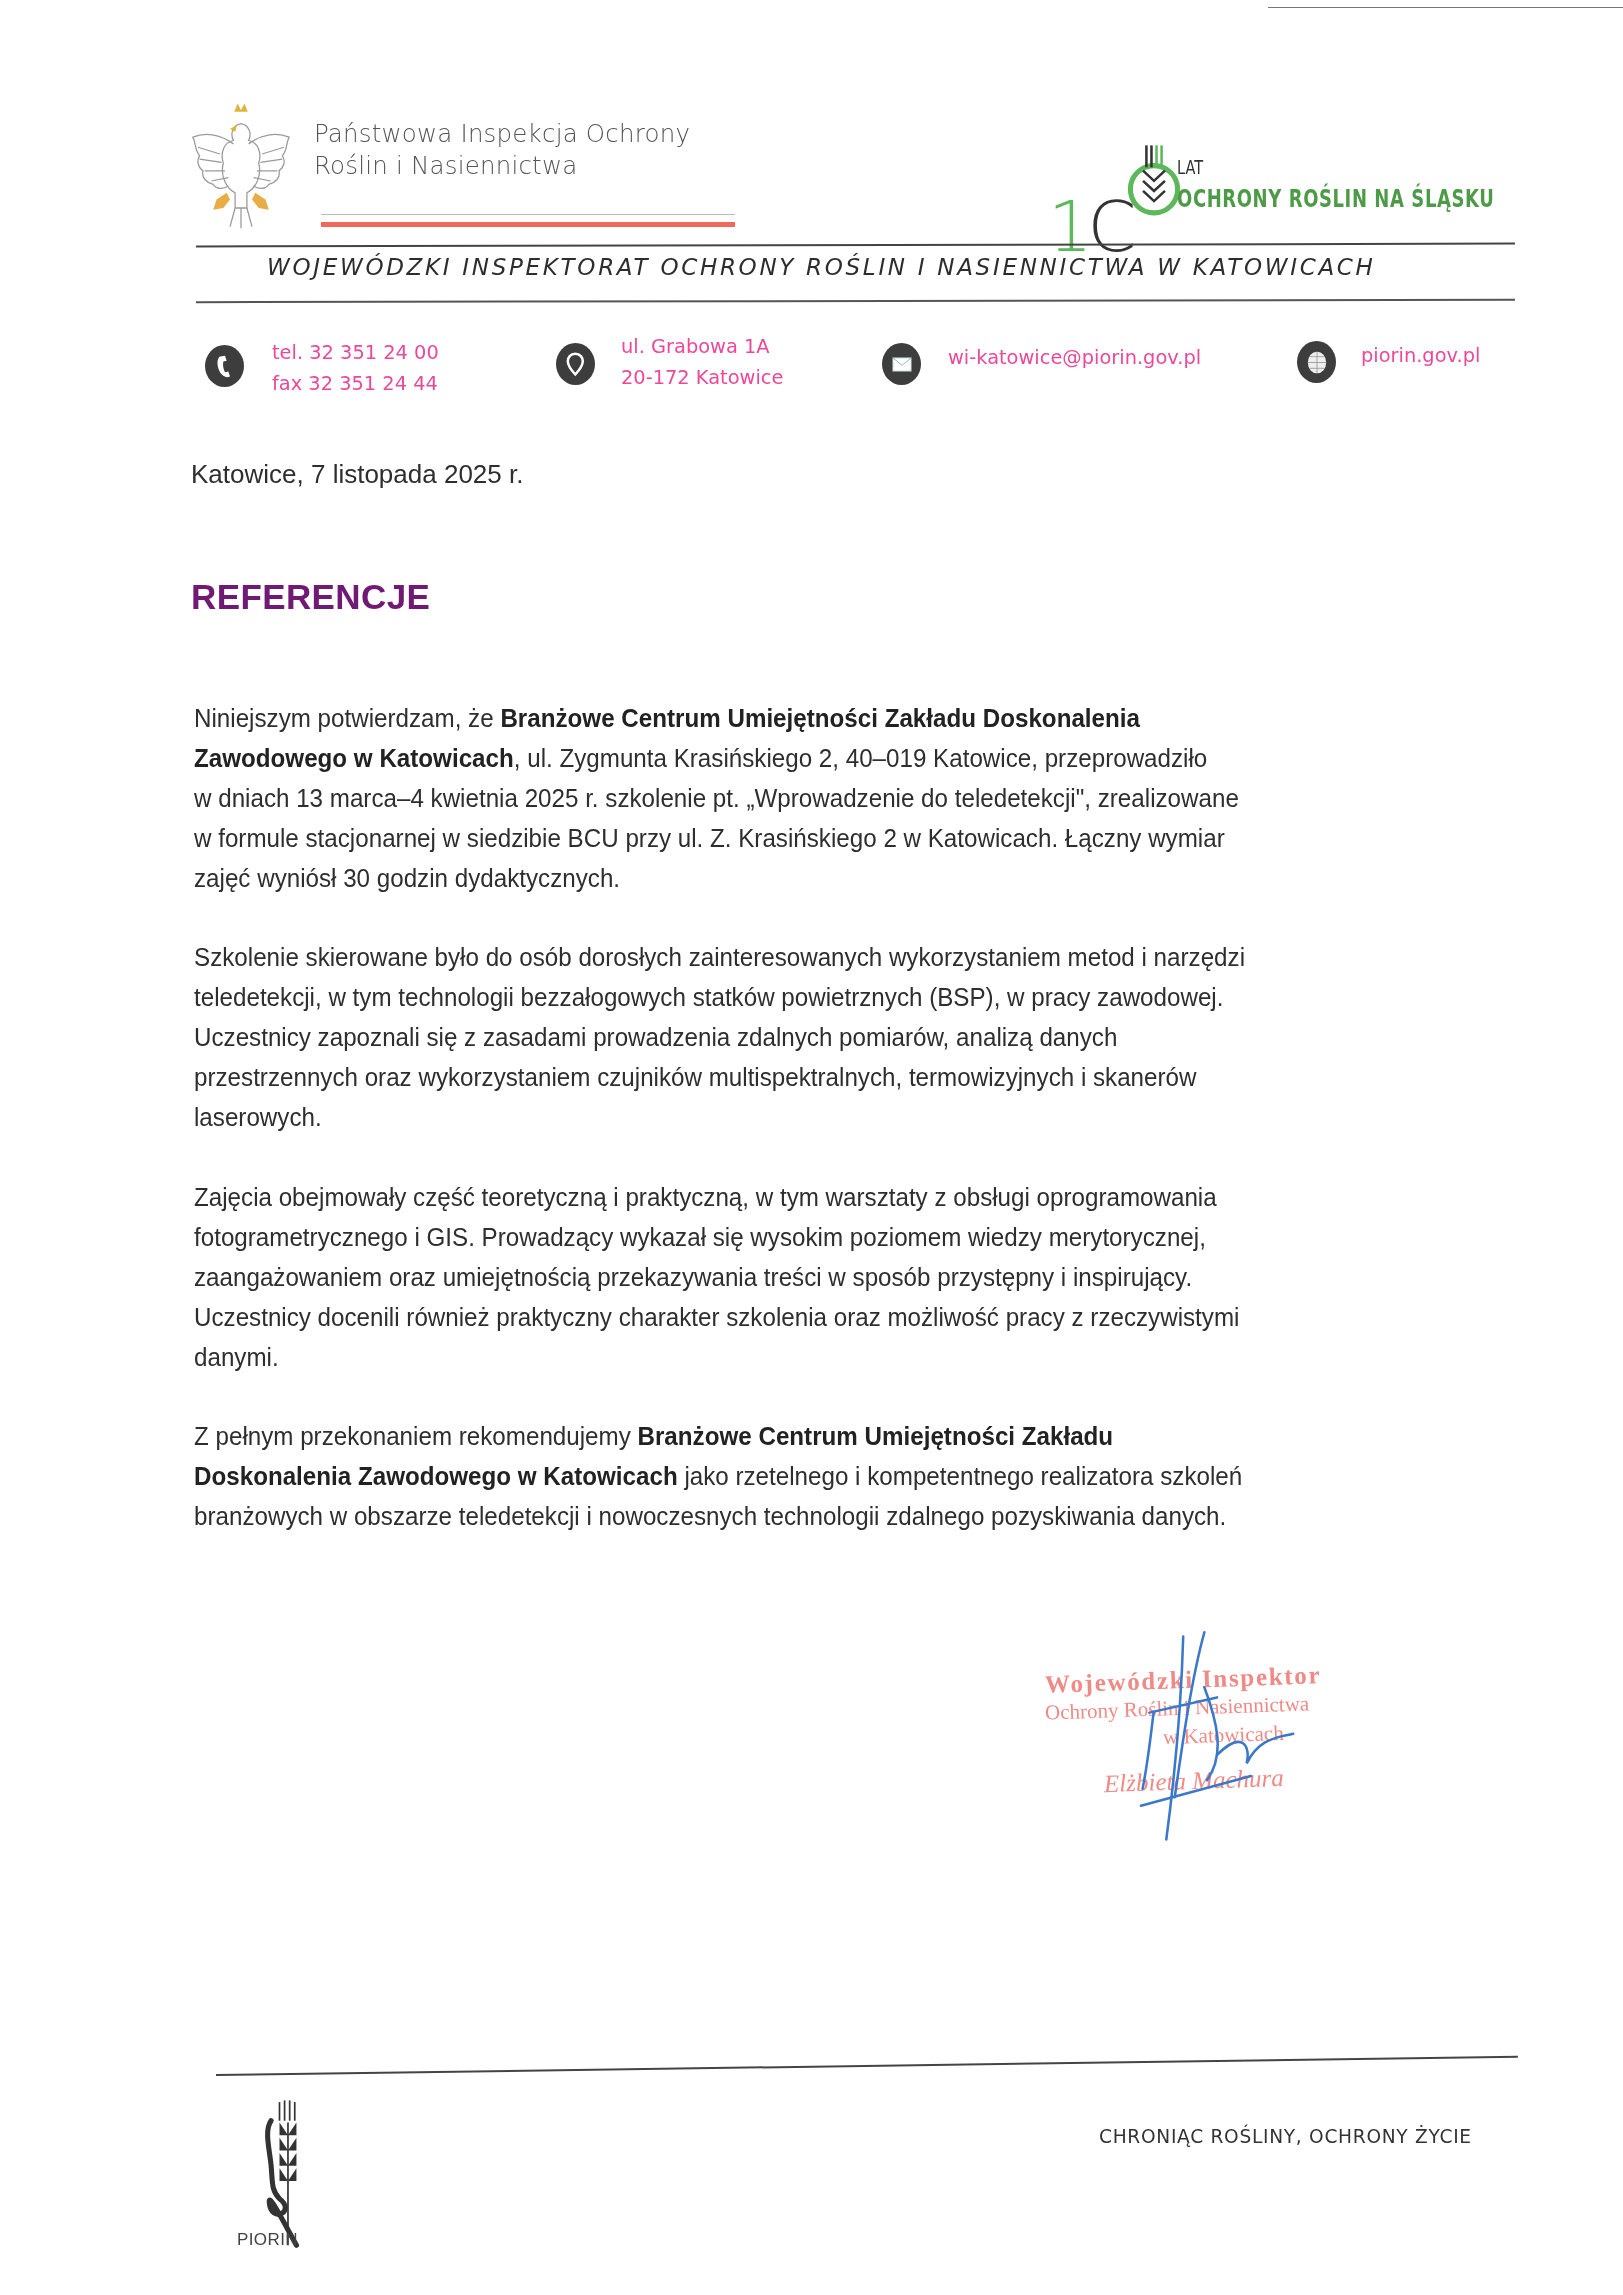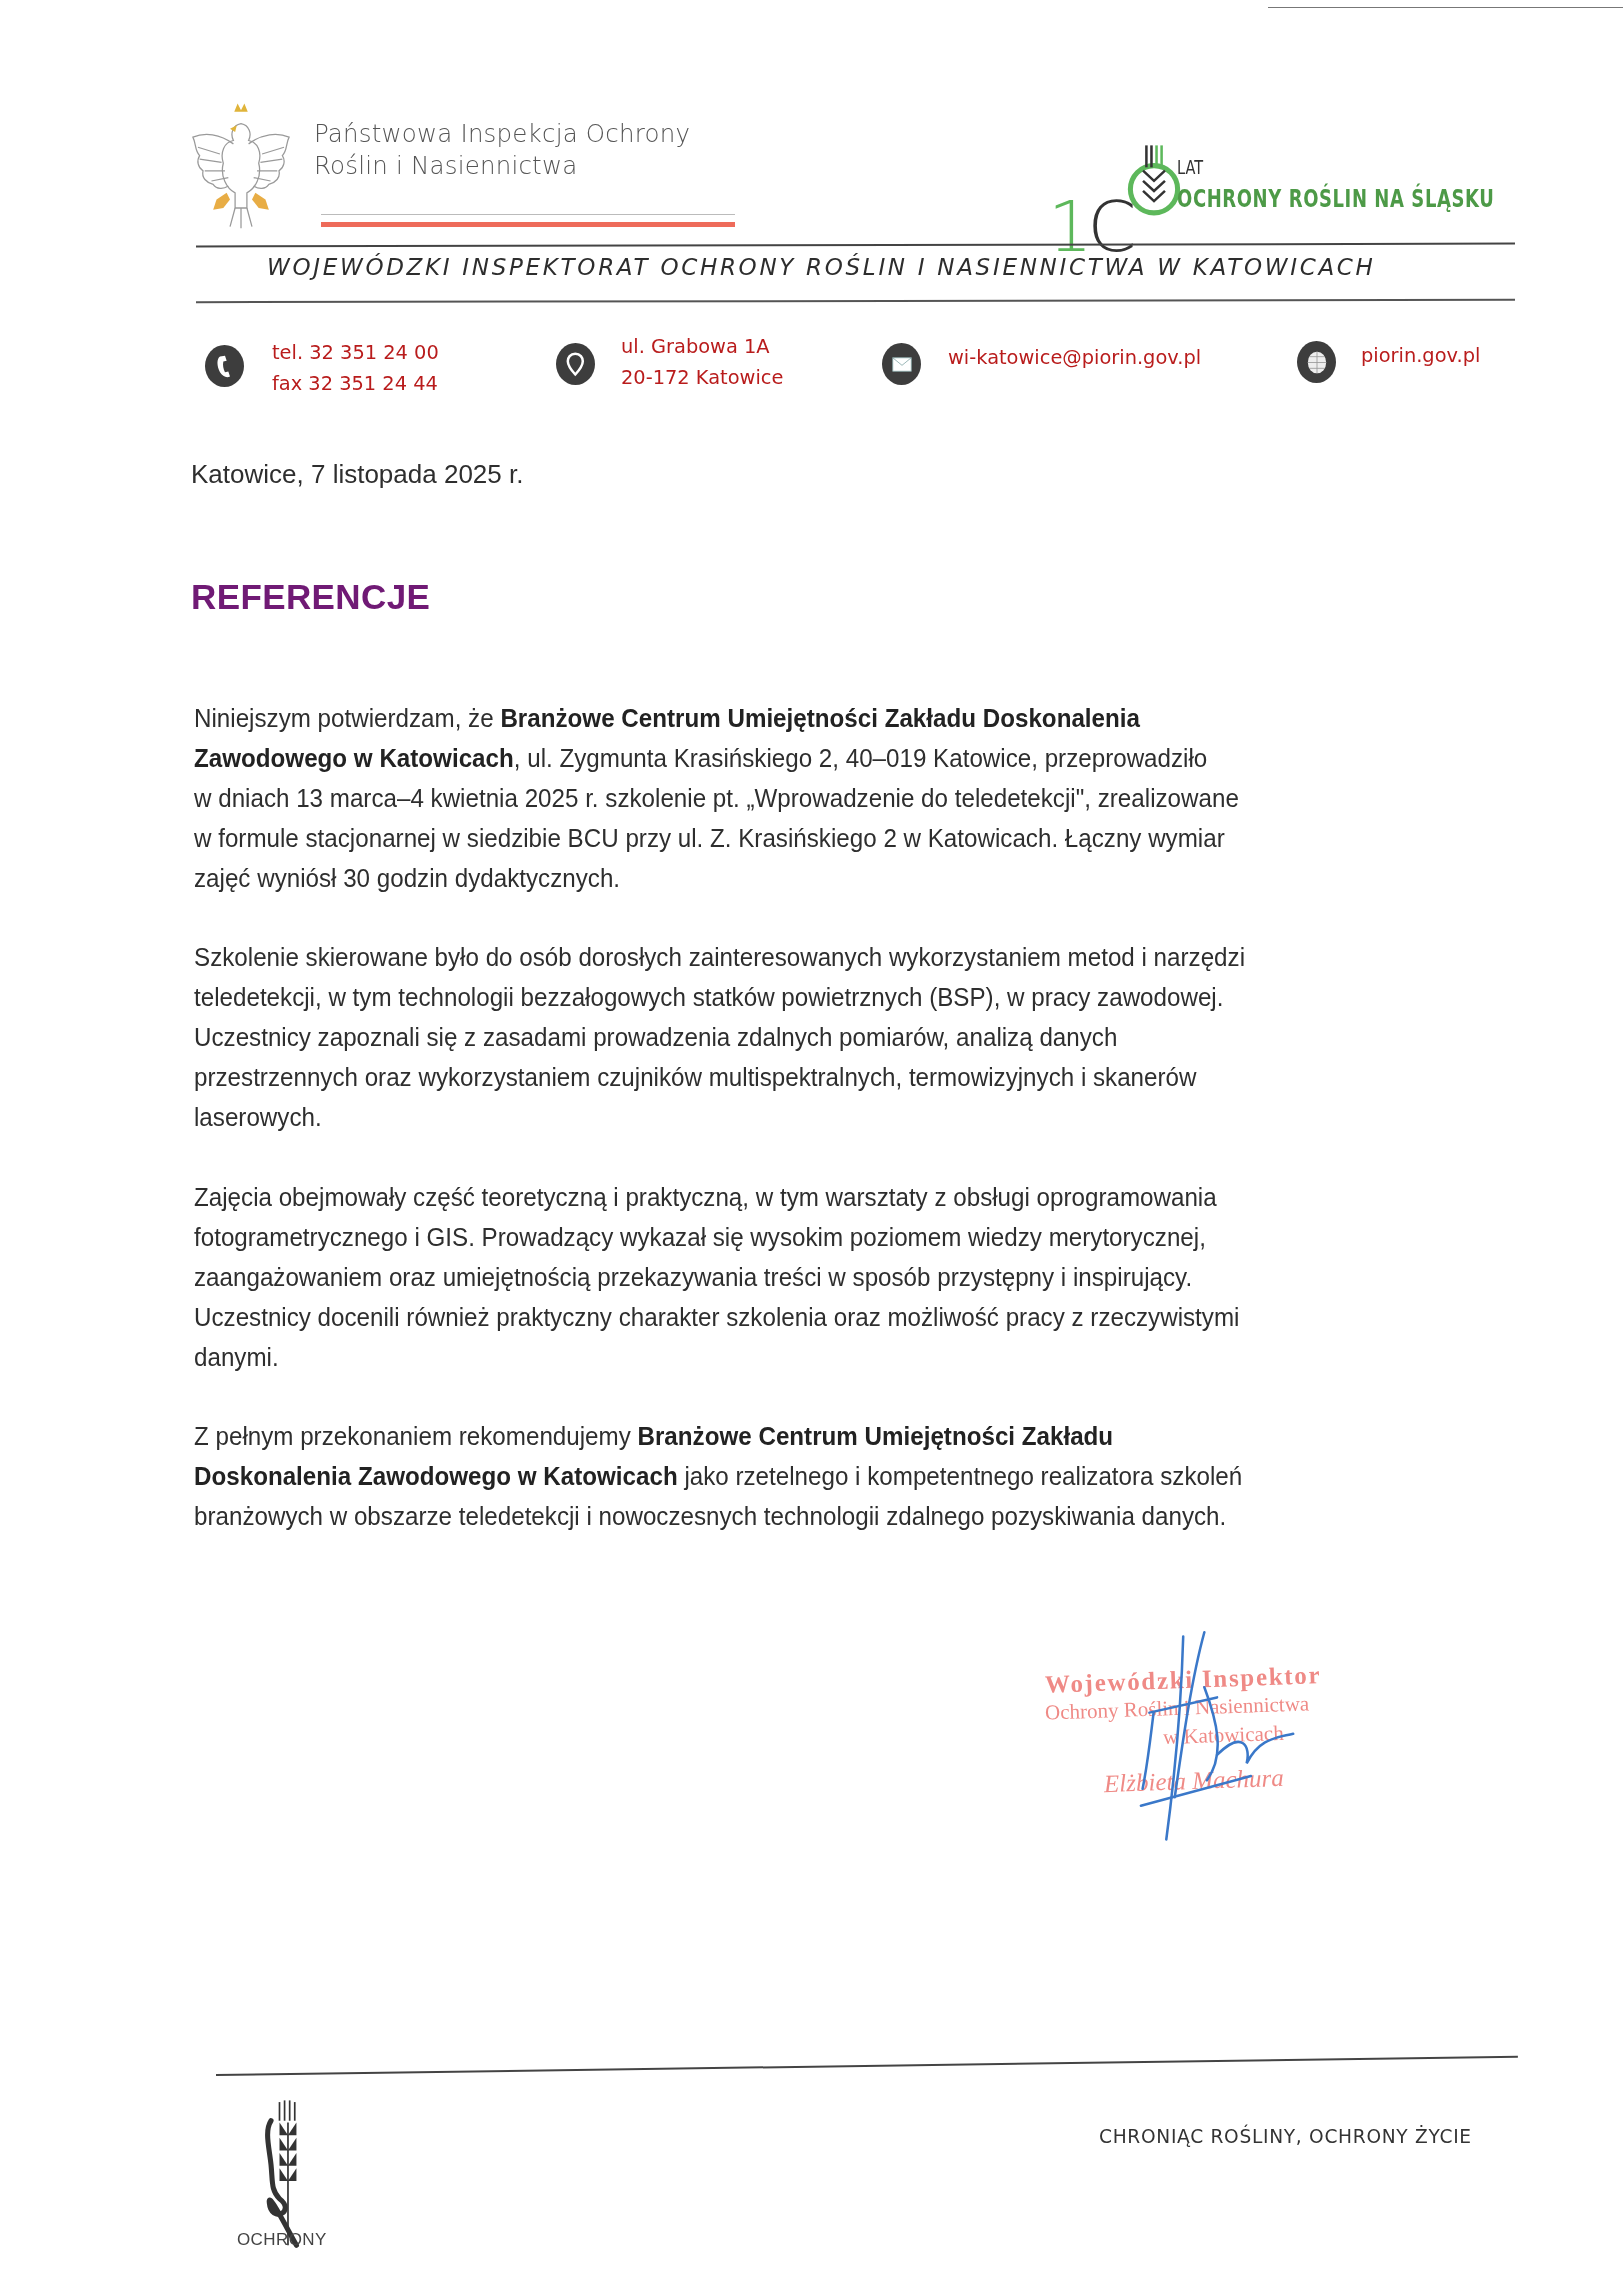--- a/index.html
+++ b/index.html
@@ -16,21 +16,21 @@
   .anniv-100 .one { color: #5db85b; }
   .anniv-lat { left: 1177px; top: 157px; font-family: "DejaVu Sans", sans-serif; font-size: 18.6px; color: #333; transform: scaleX(0.78); transform-origin: left; }
   .anniv-text { left: 1177px; top: 184px; font-family: "DejaVu Sans", sans-serif; font-size: 25px; font-weight: bold; color: #4d9a47; transform: scaleX(0.72); transform-origin: left; white-space: nowrap; letter-spacing: 0.8px; }
 
   .hdr-line-top { left: 196px; top: 244px; width: 1319px; height: 1.7px; background: #444; transform: rotate(-0.12deg); }
   .wiorin { left: 267px; top: 254px; font-family: "DejaVu Sans", sans-serif; font-size: 23px; letter-spacing: 2.7px; color: #2d2d2d; white-space: nowrap; font-style: italic; }
   .hdr-line-bottom { left: 196px; top: 300px; width: 1319px; height: 1.7px; background: #555; transform: rotate(-0.1deg); }
 
   
   .icon-circle { width: 39px; height: 42px; border-radius: 50%; background: #3d3d3d; display: flex; align-items: center; justify-content: center; }
-  .contact-text { font-family: "DejaVu Sans", sans-serif; font-size: 19.4px; line-height: 31px; color: #b91c1c; white-space: nowrap; }
+  .contact-text { font-family: "DejaVu Sans", sans-serif; font-size: 19.4px; line-height: 31px; color: #ec4899; white-space: nowrap; }
 
   
   .date { left: 191px; top: 459px; font-size: 26px; color: #2e2e2e; }
   .title { left: 191px; top: 577px; font-size: 35px; font-weight: bold; color: #701a75; letter-spacing: 0.4px; }
   .para { left: 194px; width: 1319px; font-size: 26px; line-height: 40px; color: #2e2e2e; transform: scaleX(0.93); transform-origin: left top; }
   .para b { font-weight: bold; color: #222; }
   .para .ln { display: block; white-space: nowrap; }
 
   
   .stamp { left: 1036px; top: 1649px; width: 406px; height: 169px; font-family: "Liberation Serif", serif; color: #ef8a86; }
@@ -193,15 +193,15 @@
     <path d="M50 48 L60 63 L50 63 Z"></path>
       <path d="M70 48 L60 63 L70 63 Z"></path>
     <path d="M50 66 L60 81 L50 81 Z"></path>
       <path d="M70 66 L60 81 L70 81 Z"></path>
     <path d="M50 84 L60 99 L50 99 Z"></path>
       <path d="M70 84 L60 99 L70 99 Z"></path>
   </g>
   <line x1="60" y1="30" x2="60" y2="175" stroke="#333" stroke-width="2"></line>
   <path d="M40 28 C32 40 38 60 40 80 C42 100 40 110 50 120 C70 135 40 150 38 125 C36 110 56 150 70 175" fill="none" stroke="#333" stroke-width="6" stroke-linecap="round"></path>
 </svg>
-<div class="abs piorin-text">OCHRONY</div>
+<div class="abs piorin-text">PIORIN</div>
 <div class="abs motto">CHRONIĄC ROŚLINY, OCHRONY ŻYCIE</div>
 
 
 </body></html>

